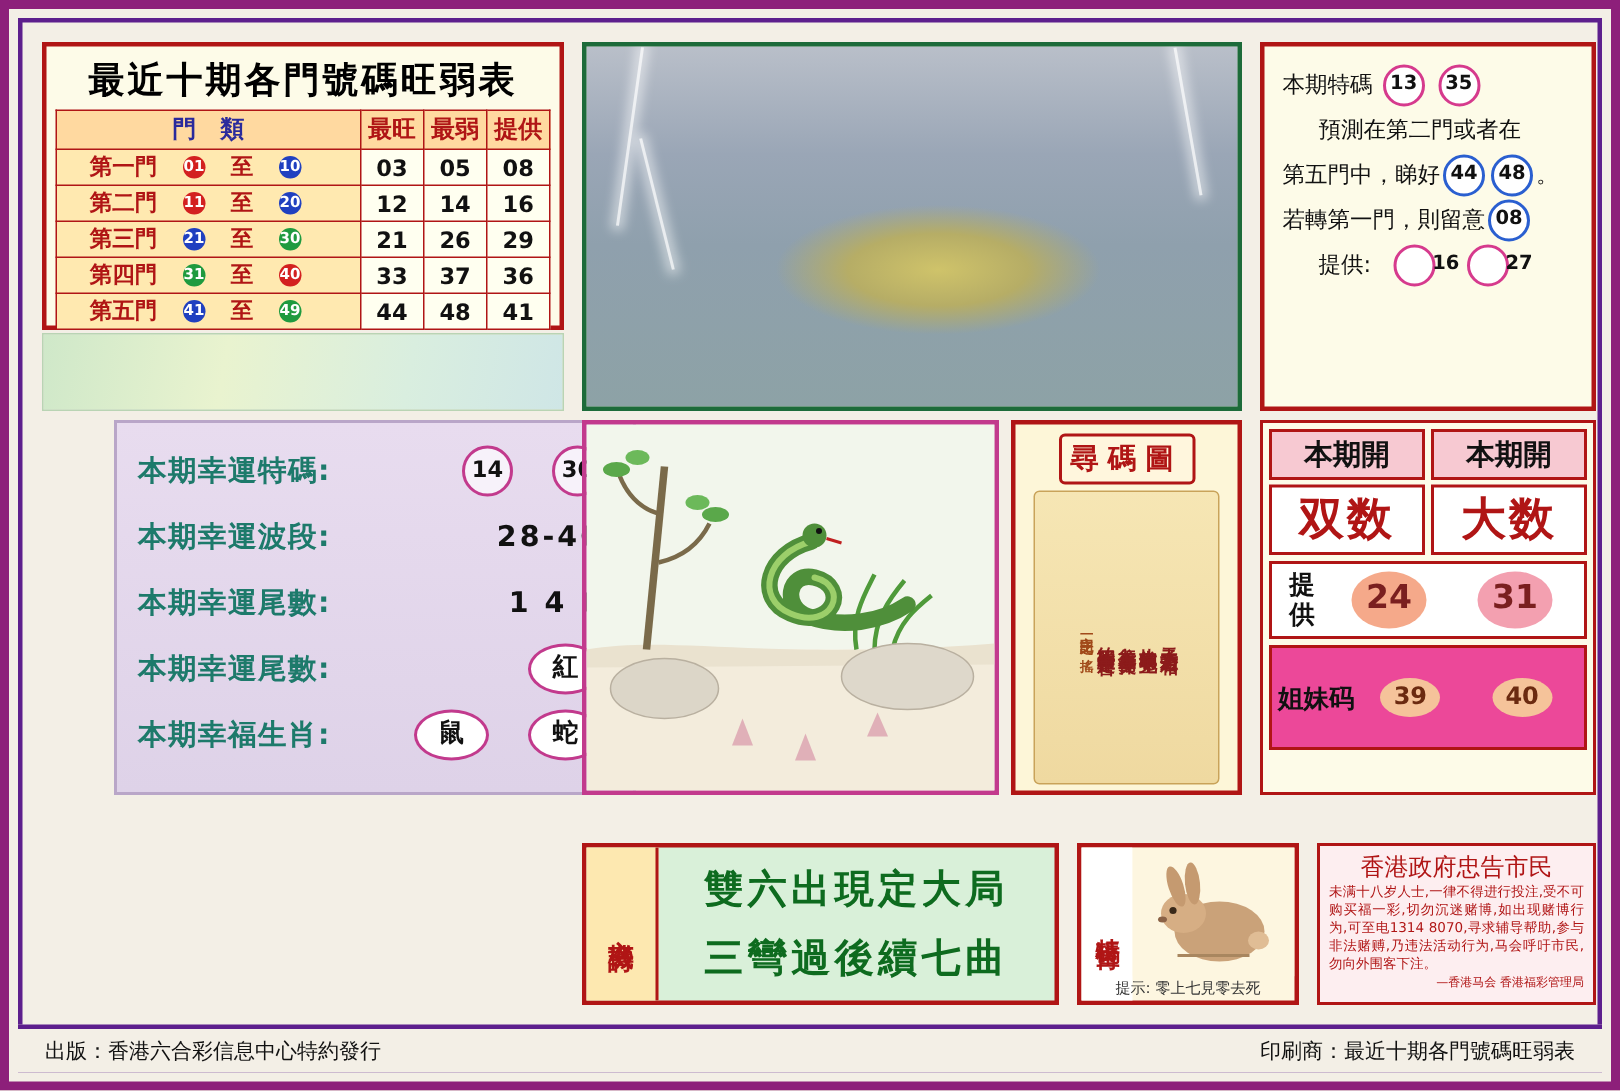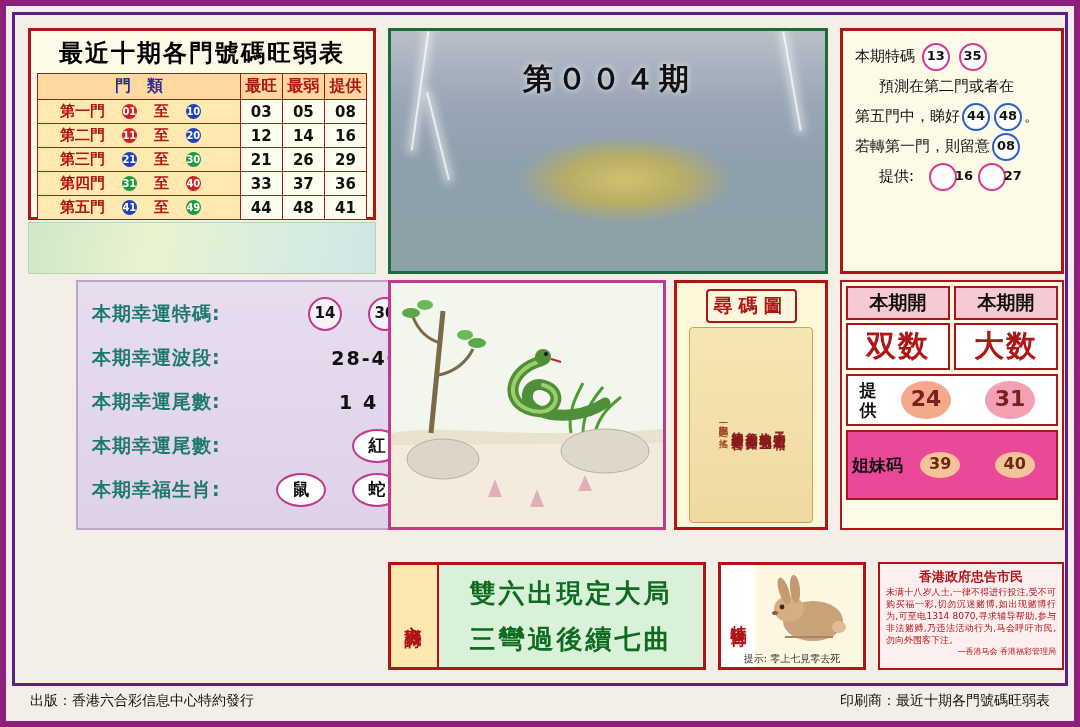--- a/index.html
+++ b/index.html
@@ -211,21 +211,21 @@
   #rabbit .hint{
     position:absolute;left:0;right:0;bottom:1px;text-align:center;
     font-size:10px;color:#333;
   }
 
   
   #notice{
     left:872px;top:556px;width:186px;height:108px;
     background:#fdeef0;border:2px solid #b01515;box-sizing:border-box;padding:4px 6px;
   }
-  #notice .nt{font-size:13px;font-weight:bold;color:#b01515;text-align:center;}
+  #notice .nt{font-size:16px;font-weight:normal;color:#b01515;text-align:center;}
   #notice .nb{font-size:9px;color:#b01515;line-height:12px;text-align:justify;}
   #notice .nf{font-size:8px;color:#b01515;text-align:right;}
 
   
   #footer{
     position:absolute;left:6px;right:6px;bottom:6px;height:32px;
     border-top:3px solid #5d1f8d;background:#f3efe6;
     display:flex;align-items:center;justify-content:space-between;
     padding:0 18px;box-sizing:border-box;font-size:14px;color:#111;
   }
@@ -281,21 +281,20 @@
         </tbody>
     </table>
   </div>
 
   <div class="blk" id="green-strip"></div>
 
   <div class="blk" id="hero">
     <div class="lightning" style="left:28px;top:0;height:120px;transform:rotate(8deg);"></div>
     <div class="lightning" style="left:46px;top:60px;height:90px;transform:rotate(-14deg);"></div>
     <div class="lightning" style="left:400px;top:0;height:100px;transform:rotate(-10deg);"></div>
-    <div class="title">第００４期</div>
   </div>
 
   <div class="blk" id="tema">
     <div class="ln">
       <span>本期特碼</span>
       <span class="ball-o pink">13</span>
       <span class="ball-o pink">35</span>
     </div>
     <div class="ln" style="text-indent:24px;">預測在第二門或者在</div>
     <div class="ln">

